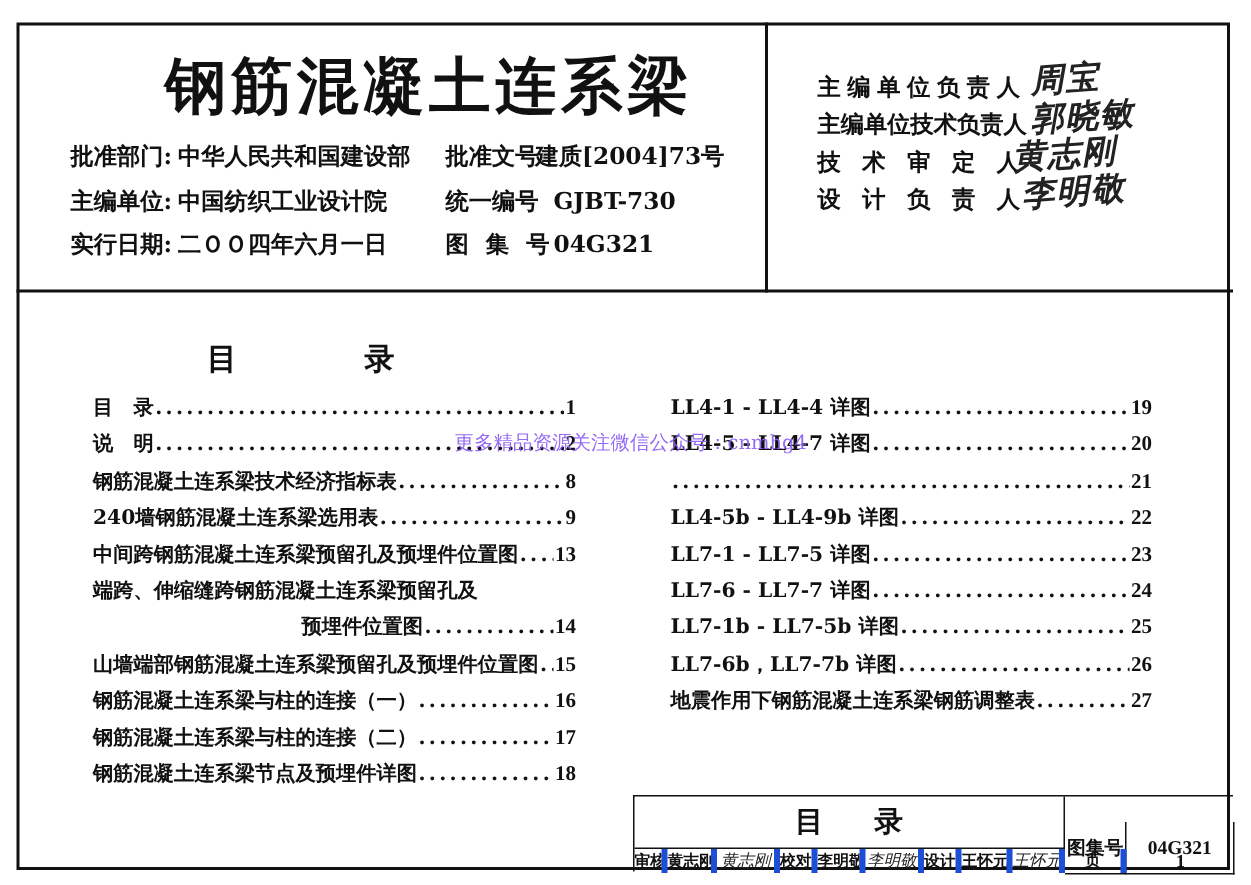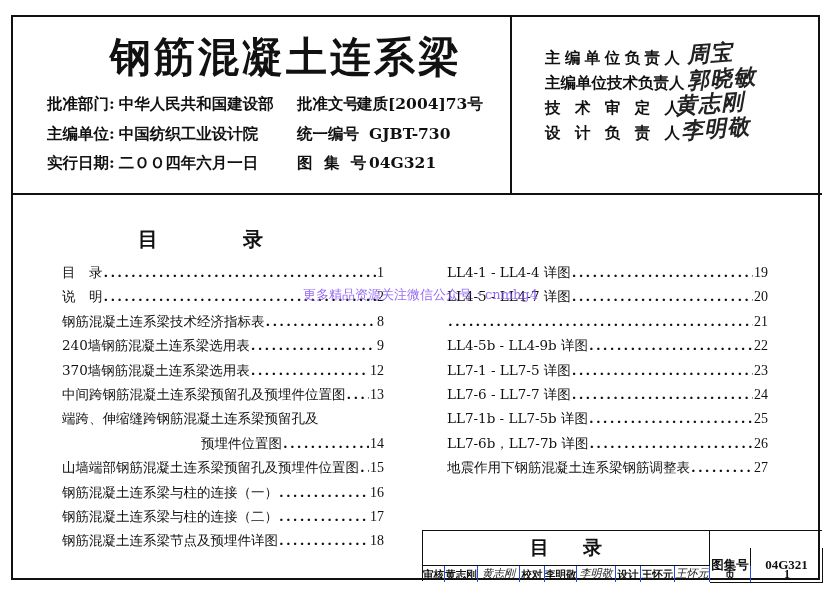--- a/index.html
+++ b/index.html
@@ -47,21 +47,21 @@
 
   .toc-heading {
     position: absolute; left: 138px; top: 226px; width: 125px;
     font-family: "DejaVu Sans", sans-serif; font-weight: bold; font-size: 20px;
     display: flex; justify-content: space-between;
   }
 
   .toc-col { position: absolute; }
   .toc-item {
     position: relative; height: 24.4px; line-height: 24px;
-    font-size: 13.5px; font-weight: normal; white-space: nowrap;
+    font-size: 13.5px; font-weight: bold; white-space: nowrap;
     display: flex; align-items: baseline;
   }
   .toc-item .t { flex: 0 0 auto; }
   .toc-item .dots {
     flex: 1 1 auto; overflow: hidden; margin: 0 1px;
     font-weight: bold; letter-spacing: 2.2px; color: #111;
   }
   .toc-item .dots::before {
     content: "........................................................................................";
   }
@@ -85,21 +85,21 @@
     font-family: "DejaVu Sans", sans-serif; font-weight: bold; font-size: 19px;
     display: flex; justify-content: center; align-items: center; gap: 34px;
   }
   .tb-label-cell {
     position: absolute; top: 17px; height: 35px; border-right: 1px solid #111; border-bottom: 1px solid #111;
     box-sizing: border-box; font-size: 12px; font-weight: bold;
     display: flex; align-items: center; justify-content: center;
   }
   .tb-row2 { position: absolute; left: 0; top: 35px; height: 16px; width: 400px; }
   .tb-cell {
-    position: absolute; top: 0; height: 16px; border-right: 1px solid #1d4ed8; box-sizing: border-box;
+    position: absolute; top: 0; height: 16px; border-right: 4px solid #1d4ed8; box-sizing: border-box;
     font-size: 10.5px; font-weight: bold; line-height: 16px; text-align: center; white-space: nowrap; overflow: hidden;
   }
   .tb-cell.sig { font-style: italic; font-weight: normal; font-size: 11px; color: #222; }
 </style>
 </head>
 <body>
 
 <div class="frame"></div>
 <div class="header-divider"></div>
 <div class="vdivider"></div>
@@ -159,25 +159,20 @@
     </div>
   <div class="toc-item">
       <span class="t">钢筋混凝土连系梁技术经济指标表</span>
       <span class="dots"></span>
       <span class="p">8</span>
     </div>
   <div class="toc-item">
       <span class="t">240墙钢筋混凝土连系梁选用表</span>
       <span class="dots"></span>
       <span class="p">9</span>
-    </div>
-  <div class="toc-item">
-      <span class="t">370墙钢筋混凝土连系梁选用表</span>
-      <span class="dots"></span>
-      <span class="p">12</span>
     </div>
   <div class="toc-item">
       <span class="t">中间跨钢筋混凝土连系梁预留孔及预埋件位置图</span>
       <span class="dots"></span>
       <span class="p">13</span>
     </div>
   <div class="toc-item cont-first">
       <span class="t">端跨、伸缩缝跨钢筋混凝土连系梁预留孔及</span>
       <span class="dots"></span>
       <span class="p"></span>

